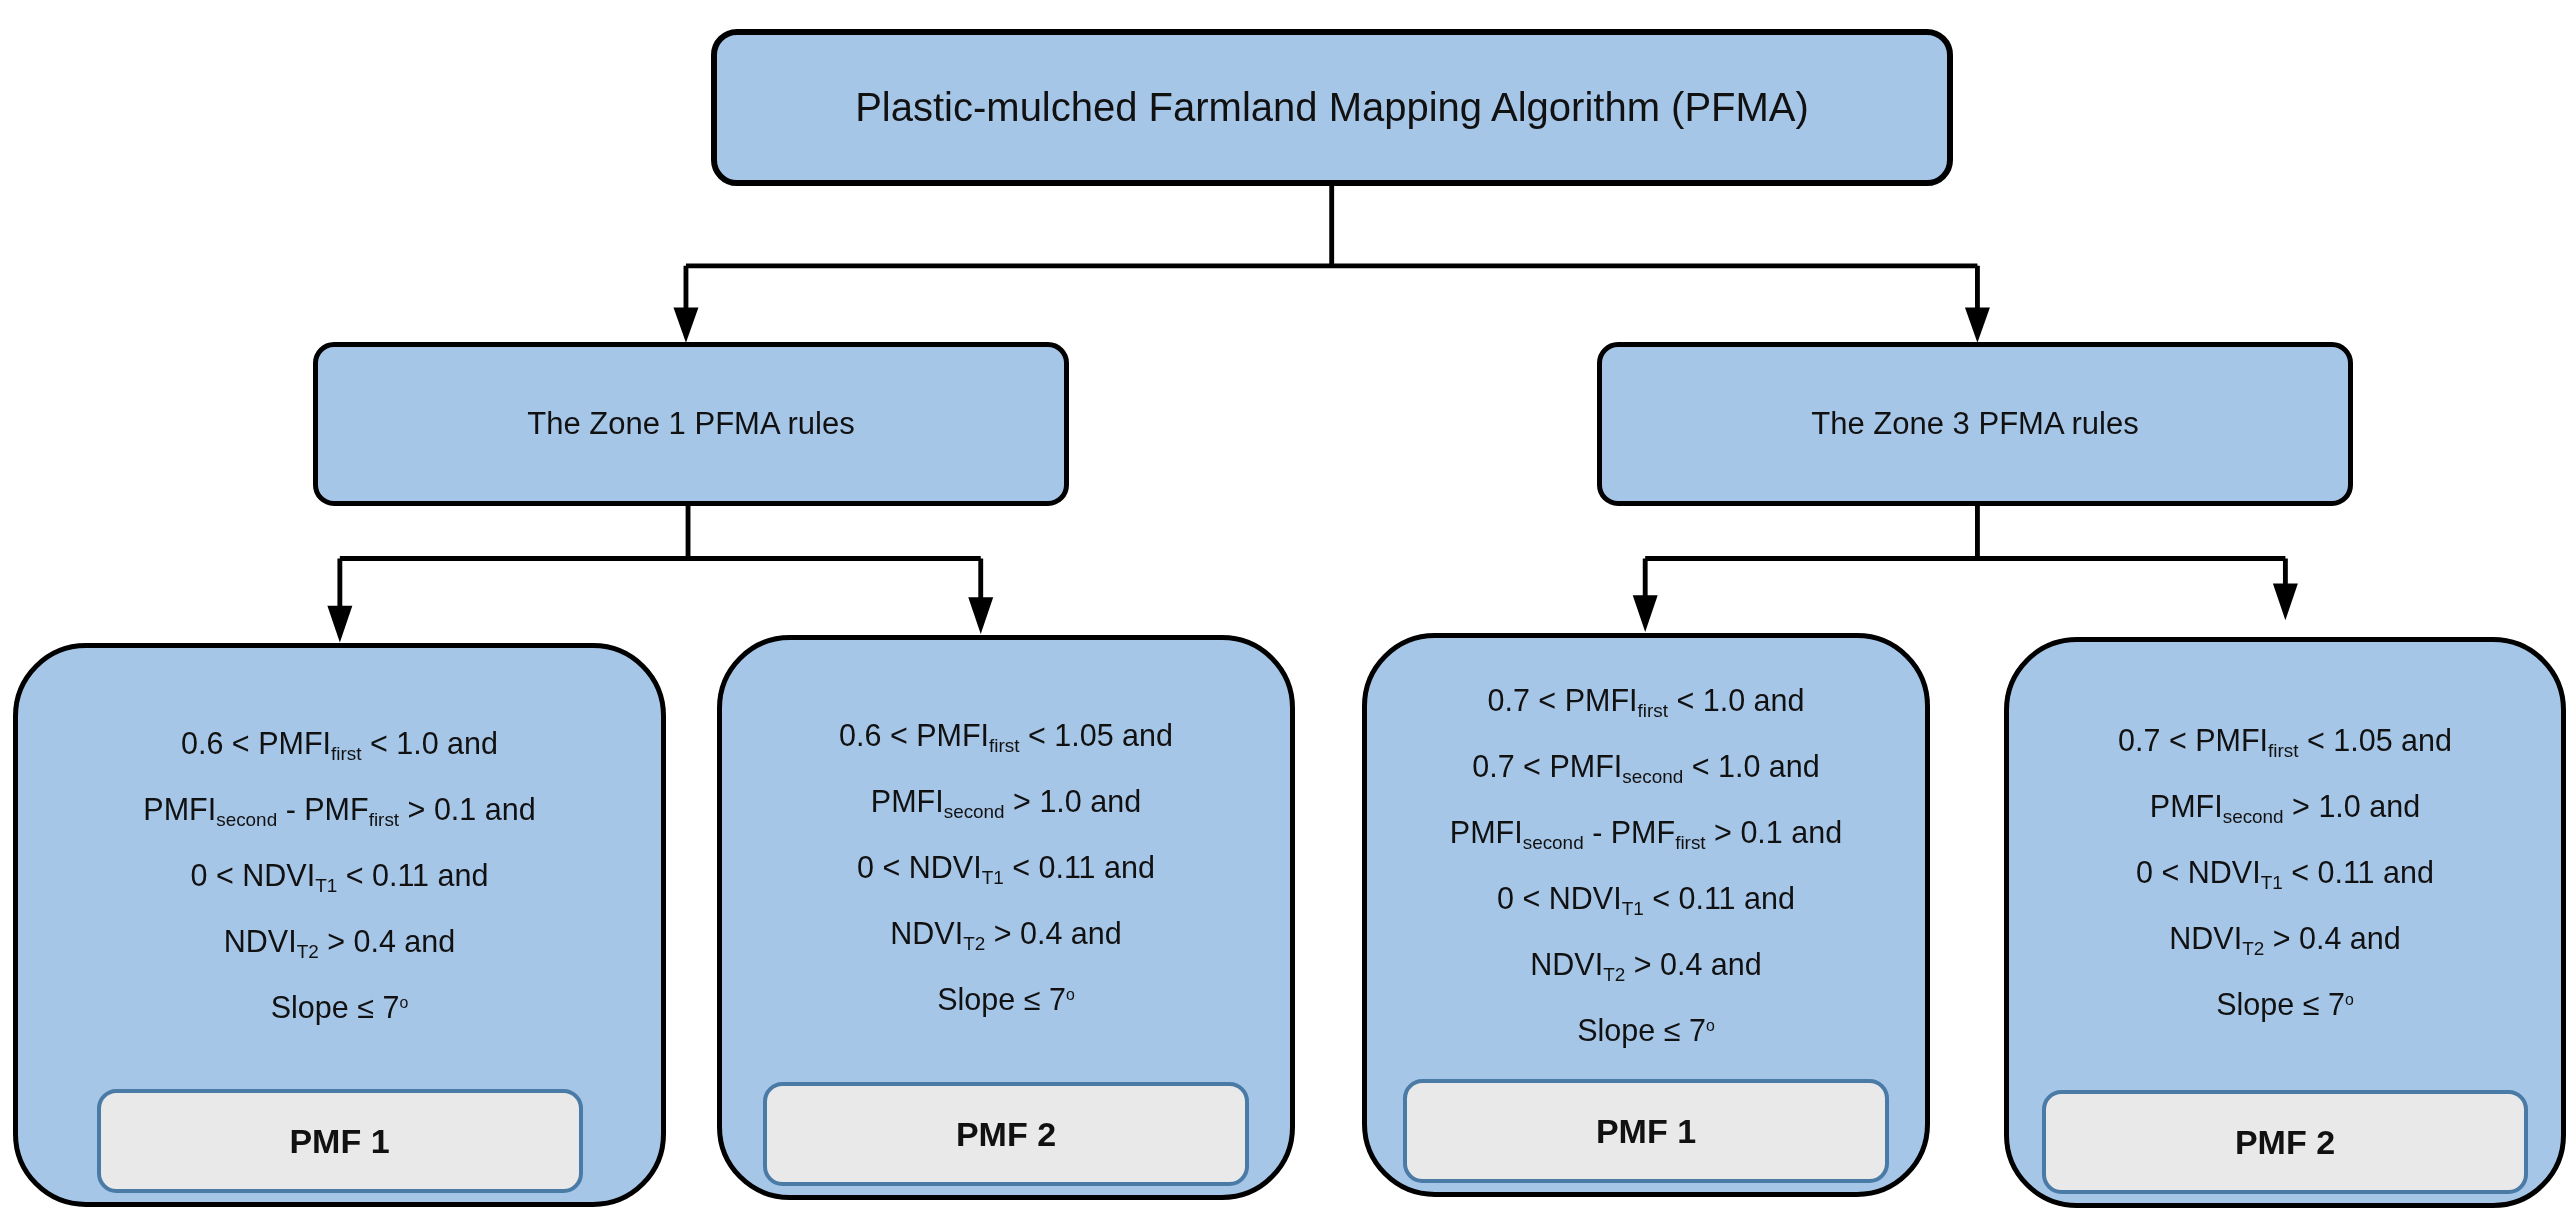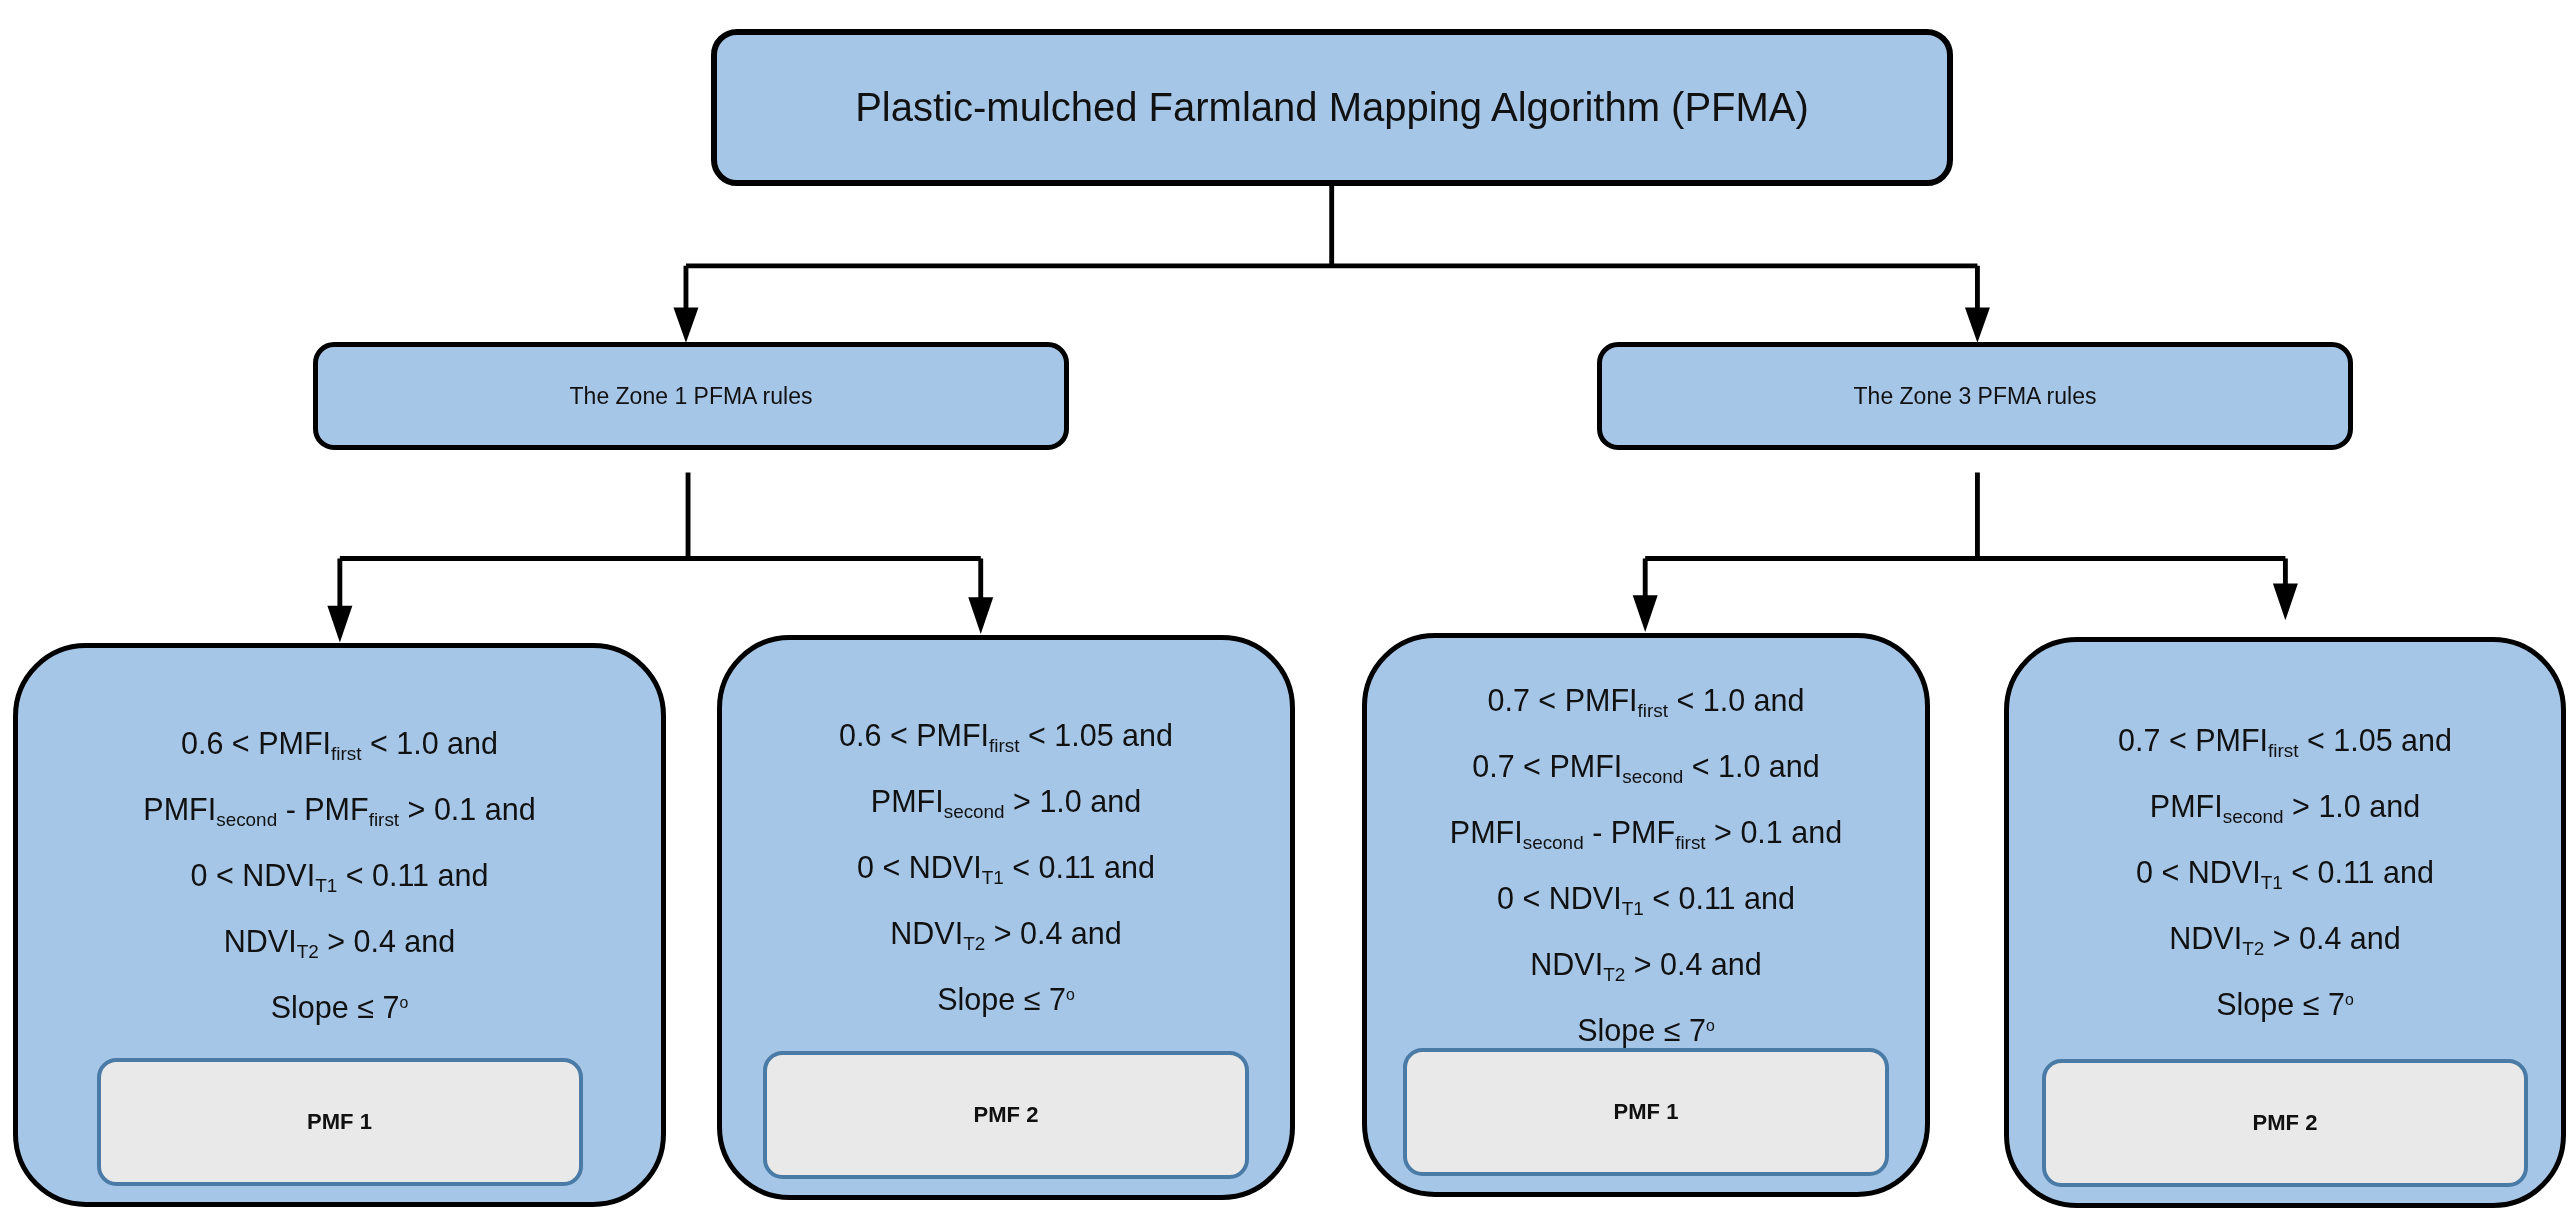--- a/index.html
+++ b/index.html
@@ -28,23 +28,23 @@
     text-align: center;
     z-index: 1;
   }
   .title-box {
     left: 711px; top: 29px; width: 1242px; height: 157px;
     border-radius: 26px;
     border-width: 6.2px;
     font-size: 40px;
   }
   .zone-box {
-    top: 342px; width: 756px; height: 108px;
+    top: 342px; width: 756px; height: 164px;
     border-radius: 21px;
-    font-size: 23px;
+    font-size: 31px;
     text-align: center;
   }
   .zone-1 { left: 313px; }
   .zone-2 { left: 1597px; }
   .leaf {
     border-radius: 73px;
   }
   .leaf-1 { left: 13px;   top: 643px; width: 653px; height: 564px; text-align: center; }
   .leaf-2 { left: 692px;  top: 635px; width: 578px; height: 565px; margin-left: 25px; }
   .leaf-3 { left: 1362px; top: 633px; width: 568px; height: 564px; }
@@ -69,34 +69,34 @@
     vertical-align: -0.30em;
     line-height: 0;
   }
   .sup {
     font-size: 0.52em;
     vertical-align: 0.60em;
     line-height: 0;
   }
   .pmf {
     position: absolute;
-    bottom: 16px;
+    bottom: 9px;
     left: 50%;
     transform: translateX(-50%);
     width: 486px;
-    height: 128px;
+    height: 104px;
     box-sizing: border-box;
     background: var(--result-fill, #e9e9e9);
     border: 4.9px solid var(--result-border, #4a7ba6);
     border-radius: 19.4px;
     display: flex;
     align-items: center;
     justify-content: center;
     font-weight: bold;
-    font-size: 22px;
+    font-size: 34px;
   }
 </style>
 </head>
 <body>
 
 <div class="canvas">
 
   <svg class="connectors" width="2576" height="1228" viewBox="0 0 3714 1770" aria-hidden="true">
 
     <path d="M1920 264 V383 M989 383 H2851 M989 383 V447 M2851 383 V447" stroke="#000" stroke-width="7" fill="none"></path>

